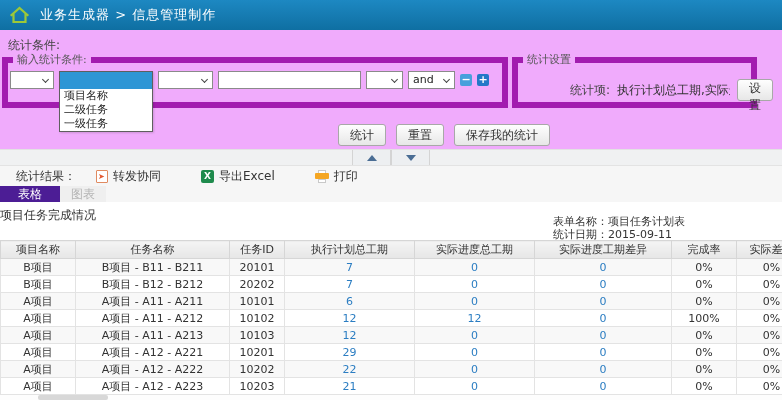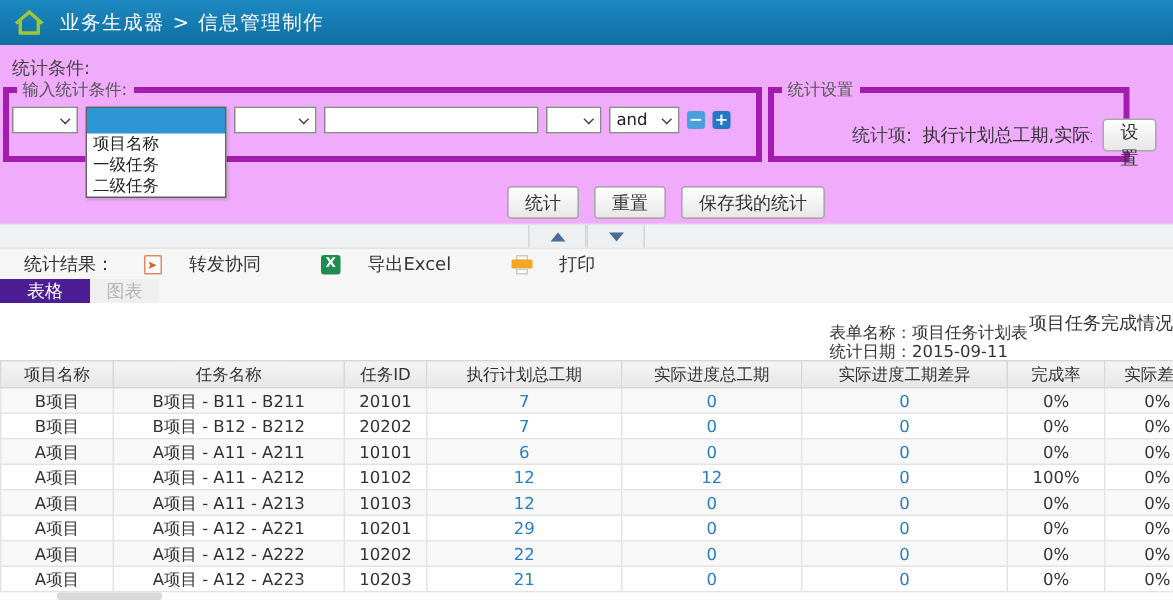--- a/index.html
+++ b/index.html
@@ -7,21 +7,21 @@
     font-family:"DejaVu Sans","Liberation Sans",sans-serif; font-size:12px; color:#333; }
 
   
   .topbar { height:30px; background:linear-gradient(#1d88c2,#0f6fa2); display:flex; align-items:center; padding-left:7px; }
   .home-ic { width:24px; height:22px; display:flex; align-items:center; justify-content:center; cursor:pointer; }
   .crumb { color:#fff; font-size:13px; font-weight:normal; margin-left:9px; letter-spacing:1px; }
 
   
   .panel { position:relative; height:120px; background:#f0abfc; border-bottom:1px solid #e2e2e2; }
   .panel-label { position:absolute; left:8px; top:7px; font-size:12px; color:#444; }
-  fieldset.fs { position:absolute; top:22px; border:4px solid #a21caf; background:transparent; padding:2px 2px 0; height:56px; }
+  fieldset.fs { position:absolute; top:22px; border:6px solid #a21caf; background:transparent; padding:2px 2px 0; height:56px; }
   fieldset.fs legend { font-size:11px; color:#555; padding:0 4px; margin-left:3px; }
   .fs-left { left:2px; width:506px; }
   .fs-right { left:512px; width:232px; }
 
   .cond-row { display:flex; gap:5px; margin-top:2px; align-items:flex-start; }
   .sel { position:relative; height:18px; background:#fff; border:1px solid #8a8a8a; flex:none; }
   .sel .selval { display:block; font-size:11px; line-height:16px; padding-left:4px; color:#222; }
   .chev { position:absolute; right:5px; top:5px; width:5px; height:5px;
           border-right:1.4px solid #444; border-bottom:1.4px solid #444; transform:rotate(45deg); }
   .w44{width:44px;} .w55{width:55px;} .w37{width:37px;} .w47{width:47px;}
@@ -50,40 +50,40 @@
   
   .collapse-bar { height:16px; background:#f0f1f2; border-bottom:1px solid #e3e3e3; display:flex; justify-content:center; }
   .arrow-box { width:39px; display:flex; align-items:center; justify-content:center;
                border-left:1px solid #d4d4d4; border-right:1px solid #d4d4d4; background:#edeff1; cursor:pointer; }
   .tri-up   { width:0; height:0; border-left:5px solid transparent; border-right:5px solid transparent; border-bottom:6px solid #4a6d94; }
   .tri-down { width:0; height:0; border-left:5px solid transparent; border-right:5px solid transparent; border-top:6px solid #4a6d94; }
 
   
   .toolbar { height:20px; background:#f6f6f6; display:flex; align-items:center; padding-left:16px; }
   .tb-label { font-size:12px; color:#333; margin-right:20px; }
-  .action { display:flex; align-items:center; gap:18px; margin-right:40px; cursor:pointer; font-size:12px; color:#333; }
+  .action { display:flex; align-items:center; gap:5px; margin-right:40px; cursor:pointer; font-size:12px; color:#333; }
   .ic { display:inline-block; position:relative; flex:none; }
   .ic-forward { width:12px; height:13px; background:#fff; border:1px solid #e08a60; border-radius:1px; }
   .ic-forward::after { content:"➤"; position:absolute; left:1px; top:1px; font-size:8px; color:#e2572f; }
   .ic-excel { width:13px; height:13px; background:#1f8b4d; border-radius:2px; color:#fff; font-size:9px;
               font-weight:bold; text-align:center; line-height:13px; }
   .ic-excel::after { content:"X"; }
   .ic-print { width:14px; height:13px; }
   .pr-paper { position:absolute; left:3px; top:0; width:8px; height:4px; background:#fff; border:1px solid #c9c9c9; }
   .pr-body  { position:absolute; left:0; top:3px; width:14px; height:6px; background:#f5a623; border-radius:1px; }
   .pr-out   { position:absolute; left:3px; top:9px; width:8px; height:4px; background:#fff; border:1px solid #c9c9c9; }
 
   .tabs { height:16px; background:#f6f6f6; display:flex; }
   .tab { height:16px; line-height:16px; font-size:12px; text-align:center; cursor:pointer; }
   .tab.active { width:60px; background:#4c1d95; color:#fff; }
   .tab.inactive { width:46px; background:#efefef; color:#b5b5b5; }
 
   
   .report { position:relative; background:#fff; height:199px; overflow:hidden; }
-  .report-title { text-align:right; font-size:12px; color:#333; padding-top:5px; }
+  .report-title { text-align:left; font-size:12px; color:#333; padding-top:5px; }
   .report-meta { position:absolute; left:553px; top:13px; font-size:11px; color:#333; line-height:13px; }
 
   table.grid { position:absolute; left:0; top:38px; width:806px; border-collapse:collapse; table-layout:fixed; }
   table.grid th { height:18px; background:linear-gradient(#f4f4f4,#e6e6e6); border:1px solid #d6d6d6;
                   font-weight:normal; font-size:11px; color:#333; overflow:hidden; white-space:nowrap; }
   table.grid td { height:17px; border:1px solid #e3e3e3; text-align:center; font-size:11px; color:#333;
                   overflow:hidden; white-space:nowrap; }
   table.grid tbody tr:nth-child(odd) { background:#f8f8f8; }
   table.grid td.blue { color:#2b7dc2; cursor:pointer; }
 
@@ -110,22 +110,22 @@
     <fieldset class="fs fs-left">
       <legend>输入统计条件:</legend>
       <div class="cond-row">
         <div class="sel w44">
           <span class="chev"></span>
         </div>
         <div class="combo-wrap">
           <div class="dropdown-list">
             <div class="opt selected"></div>
             <div class="opt">项目名称</div>
+            <div class="opt">二级任务</div>
             <div class="opt">一级任务</div>
-            <div class="opt">二级任务</div>
           </div>
         </div>
         <div class="sel w55">
           <span class="chev"></span>
         </div>
         <input class="txt" value="" style="">
         <div class="sel w37">
           <span class="chev"></span>
         </div>
         <div class="sel w47">

